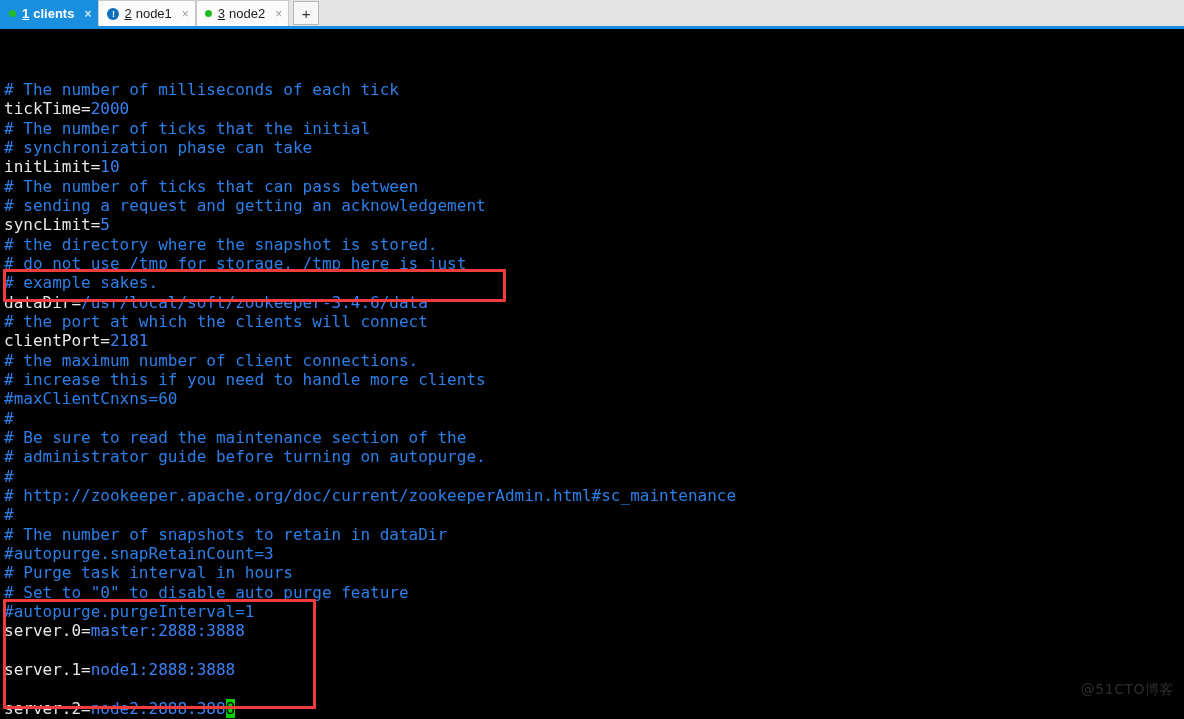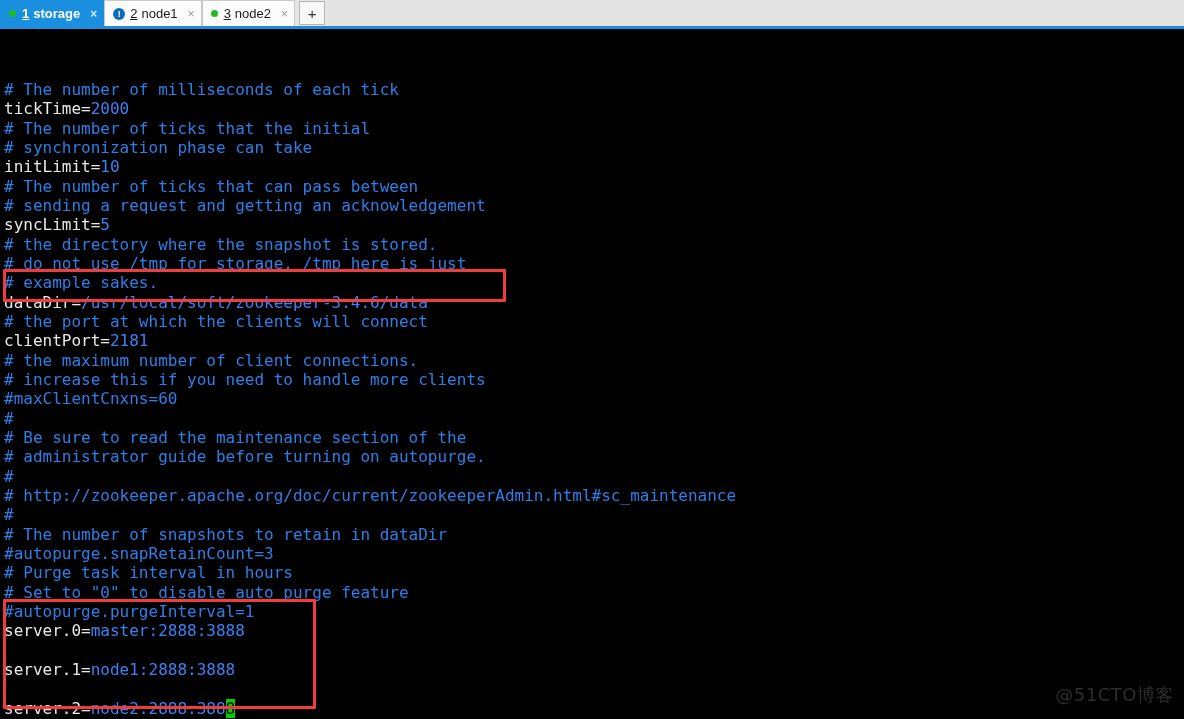--- a/index.html
+++ b/index.html
@@ -143,37 +143,37 @@
     left: 3px;
     top: 570px;
     width: 313px;
     height: 110px;
   }
 
   
   #watermark {
     position: absolute;
     right: 10px;
-    bottom: 12px;
+    bottom: 20px;
     color: #2e2e2e;
-    font-size: 18px;
+    font-size: 14px;
     font-family: "DejaVu Sans", sans-serif;
     letter-spacing: 0.5px;
   }
 </style>
 </head>
 <body>
 
 <div id="tabbar">
 
   <div id="tabs-host" style="display:flex;align-items:stretch;">
       <div class="tab active">
         <span class="status-dot"></span>
         <span class="tab-num">1</span>
-        <span class="tab-label">storage</span>
+        <span class="tab-label">clients</span>
         <span class="tab-close">×</span>
       </div>
       <div class="tab">
         <span class="alert-ico">!</span>
         <span class="tab-num">2</span>
         <span class="tab-label">node1</span>
         <span class="tab-close">×</span>
       </div>
       <div class="tab">
         <span class="status-dot"></span>

